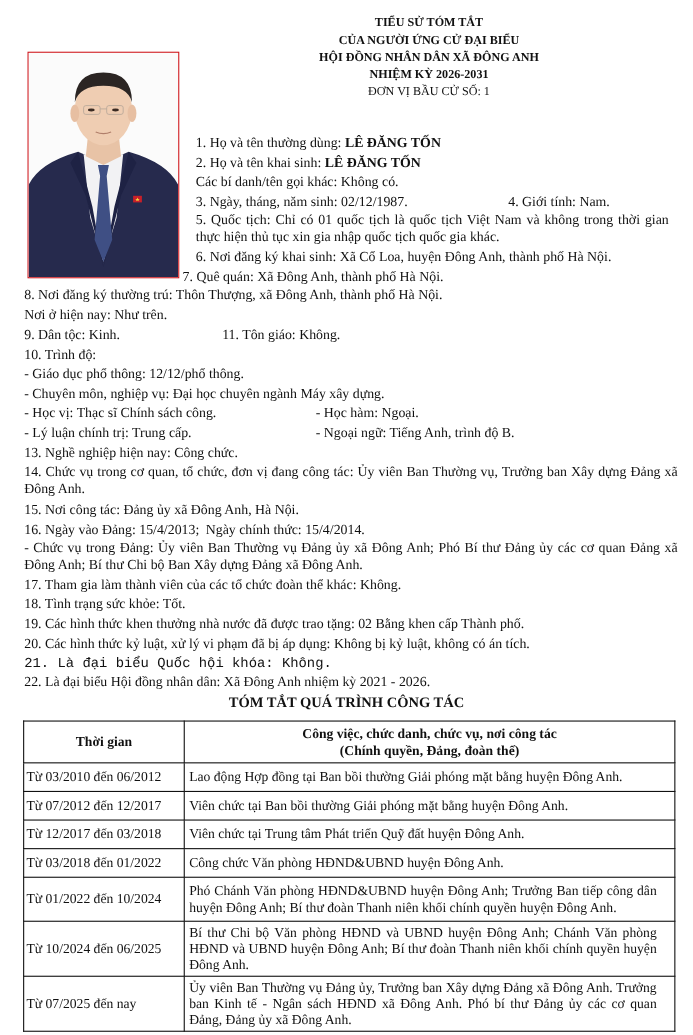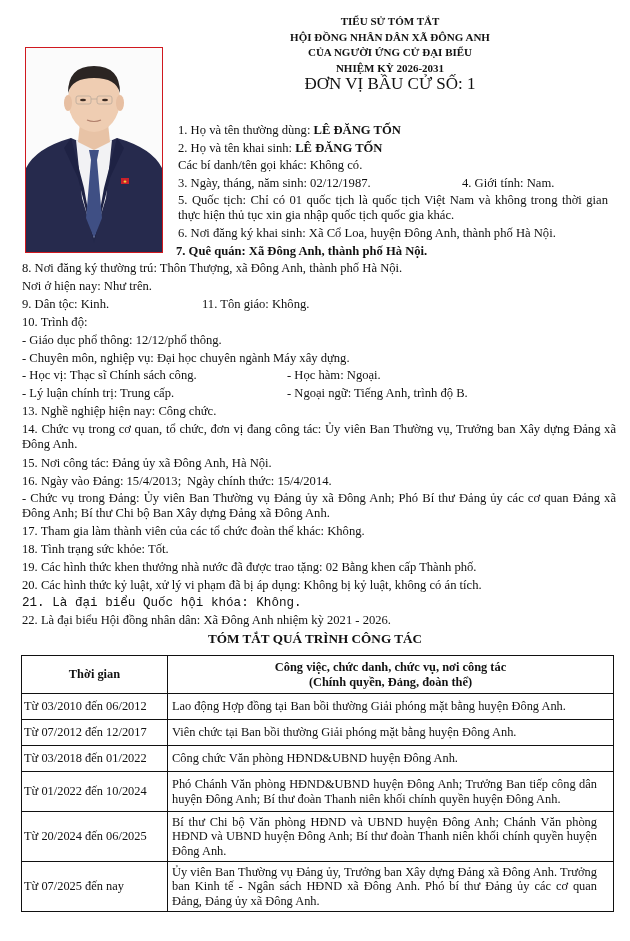--- a/index.html
+++ b/index.html
@@ -5,21 +5,21 @@
   html, body { margin: 0; padding: 0; background: #ffffff; }
   body {
     width: 630px; height: 941px; position: relative; overflow: hidden;
     font-family: "Liberation Serif", serif; color: #111; font-size: 12.6px;
   }
   .title-block {
     position: absolute; left: 170px; top: 14px; width: 440px;
     text-align: center; line-height: 15.6px;
   }
   .title-block .t { font-weight: bold; font-size: 11px; }
-  .title-block .sub { font-size: 17px; }
+  .title-block .sub { font-size: 11px; }
   .photo {
     position: absolute; left: 25px; top: 47px; width: 136px; height: 204px;
     border: 1.5px solid #d0191f; overflow: hidden; background: #ffffff;
   }
   .line { position: absolute; white-space: nowrap; line-height: 15px; }
   .wrap { position: absolute; white-space: normal; line-height: 15px; text-align: justify; }
   b.name { font-weight: bold; }
   .section-title {
     position: absolute; left: 0; width: 630px; top: 631px;
     text-align: center; font-weight: bold; font-size: 13.2px;
@@ -35,22 +35,22 @@
   table.work th { font-weight: bold; text-align: center; height: 37px; }
   table.work td.time { width: 140px; padding-left: 2px; white-space: nowrap; }
   table.work td.desc { text-align: justify; padding-left: 4px; padding-right: 16px; }
   table.work tr.r1 td { height: 25px; }
 </style>
 </head>
 <body>
 
 <div class="title-block">
   <div class="t">TIỂU SỬ TÓM TẮT</div>
+  <div class="t">CỦA NGƯỜI ỨNG CỬ ĐẠI BIỂU</div>
   <div class="t">HỘI ĐỒNG NHÂN DÂN XÃ ĐÔNG ANH</div>
-  <div class="t">CỦA NGƯỜI ỨNG CỬ ĐẠI BIỂU</div>
   <div class="t">NHIỆM KỲ 2026-2031</div>
   <div class="sub">ĐƠN VỊ BẦU CỬ SỐ: 1</div>
 </div>
 
 <div class="photo">
   <svg width="136" height="204" viewBox="0 0 136 204">
     <rect width="136" height="204" fill="#fbfbfb"></rect>
 
     <path d="M0 204 L0 120 Q10 100 45 90 L68 100 L91 90 Q126 100 136 120 L136 204 Z" fill="#262a4d"></path>
 
@@ -84,21 +84,21 @@
   </svg>
 </div>
 
 <div class="line" style="left:178px; top:123px;text-align:right;"><span>1. Họ và tên thường dùng: </span><b class="name">LÊ ĐĂNG TỐN</b></div>
 <div class="line" style="left:178px; top:141px;"><span>2. Họ và tên khai sinh: </span><b class="name">LÊ ĐĂNG TỐN</b></div>
 <div class="line" style="left:178px; top:158px;">Các bí danh/tên gọi khác: Không có.</div>
 <div class="line" style="left:178px; top:176px;">3. Ngày, tháng, năm sinh: 02/12/1987.</div>
 <div class="line" style="left:462px; top:176px;">4. Giới tính: Nam.</div>
 <div class="wrap" style="left:178px; top:193px; width:430px;">5. Quốc tịch: Chỉ có 01 quốc tịch là quốc tịch Việt Nam và không trong thời gian thực hiện thủ tục xin gia nhập quốc tịch quốc gia khác.</div>
 <div class="line" style="left:178px; top:226px;">6. Nơi đăng ký khai sinh: Xã Cổ Loa, huyện Đông Anh, thành phố Hà Nội.</div>
-<div class="line" style="left:176px; top:244px;font-weight:bold;">7. Quê quán: Xã Đông Anh, thành phố Hà Nội.</div>
+<div class="line" style="left:166px; top:244px;">7. Quê quán: Xã Đông Anh, thành phố Hà Nội.</div>
 
 <div class="line" style="left:22px; top:261px;">8. Nơi đăng ký thường trú: Thôn Thượng, xã Đông Anh, thành phố Hà Nội.</div>
 <div class="line" style="left:22px; top:279px;">Nơi ở hiện nay: Như trên.</div>
 <div class="line" style="left:22px; top:297px;">9. Dân tộc: Kinh.</div>
 <div class="line" style="left:202px; top:297px;">11. Tôn giáo: Không.</div>
 <div class="line" style="left:22px; top:315px;">10. Trình độ:</div>
 <div class="line" style="left:22px; top:333px;">- Giáo dục phổ thông: 12/12/phổ thông.</div>
 <div class="line" style="left:22px; top:351px;">- Chuyên môn, nghiệp vụ: Đại học chuyên ngành Máy xây dựng.</div>
 <div class="line" style="left:22px; top:368px;">- Học vị: Thạc sĩ Chính sách công.</div>
 <div class="line" style="left:287px; top:368px;">- Học hàm: Ngoại.</div>
@@ -132,29 +132,33 @@
   <tbody>
     <tr class="r1">
       <td class="time">Từ 03/2010 đến 06/2012</td>
       <td class="desc">Lao động Hợp đồng tại Ban bồi thường Giải phóng mặt bằng huyện Đông Anh.</td>
     </tr>
     <tr class="r1">
       <td class="time">Từ 07/2012 đến 12/2017</td>
       <td class="desc">Viên chức tại Ban bồi thường Giải phóng mặt bằng huyện Đông Anh.</td>
     </tr>
     <tr class="r1">
+      <td class="time">Từ 12/2017 đến 03/2018</td>
+      <td class="desc">Viên chức tại Trung tâm Phát triển Quỹ đất huyện Đông Anh.</td>
+    </tr>
+    <tr class="r1">
       <td class="time">Từ 03/2018 đến 01/2022</td>
       <td class="desc">Công chức Văn phòng HĐND&amp;UBND huyện Đông Anh.</td>
     </tr>
     <tr style="height:40px;">
       <td class="time">Từ 01/2022 đến 10/2024</td>
       <td class="desc">Phó Chánh Văn phòng HĐND&amp;UBND huyện Đông Anh; Trưởng Ban tiếp công dân huyện Đông Anh; Bí thư đoàn Thanh niên khối chính quyền huyện Đông Anh.</td>
     </tr>
     <tr style="height:50px;">
-      <td class="time">Từ 20/2024 đến 06/2025</td>
+      <td class="time">Từ 10/2024 đến 06/2025</td>
       <td class="desc">Bí thư Chi bộ Văn phòng HĐND và UBND huyện Đông Anh; Chánh Văn phòng HĐND và UBND huyện Đông Anh; Bí thư đoàn Thanh niên khối chính quyền huyện Đông Anh.</td>
     </tr>
     <tr style="height:50px;">
       <td class="time">Từ 07/2025 đến nay</td>
       <td class="desc">Ủy viên Ban Thường vụ Đảng ủy, Trưởng ban Xây dựng Đảng xã Đông Anh. Trưởng ban Kinh tế - Ngân sách HĐND xã Đông Anh. Phó bí thư Đảng ủy các cơ quan Đảng, Đảng ủy xã Đông Anh.</td>
     </tr>
   </tbody>
 </table>
 
 </body></html>

